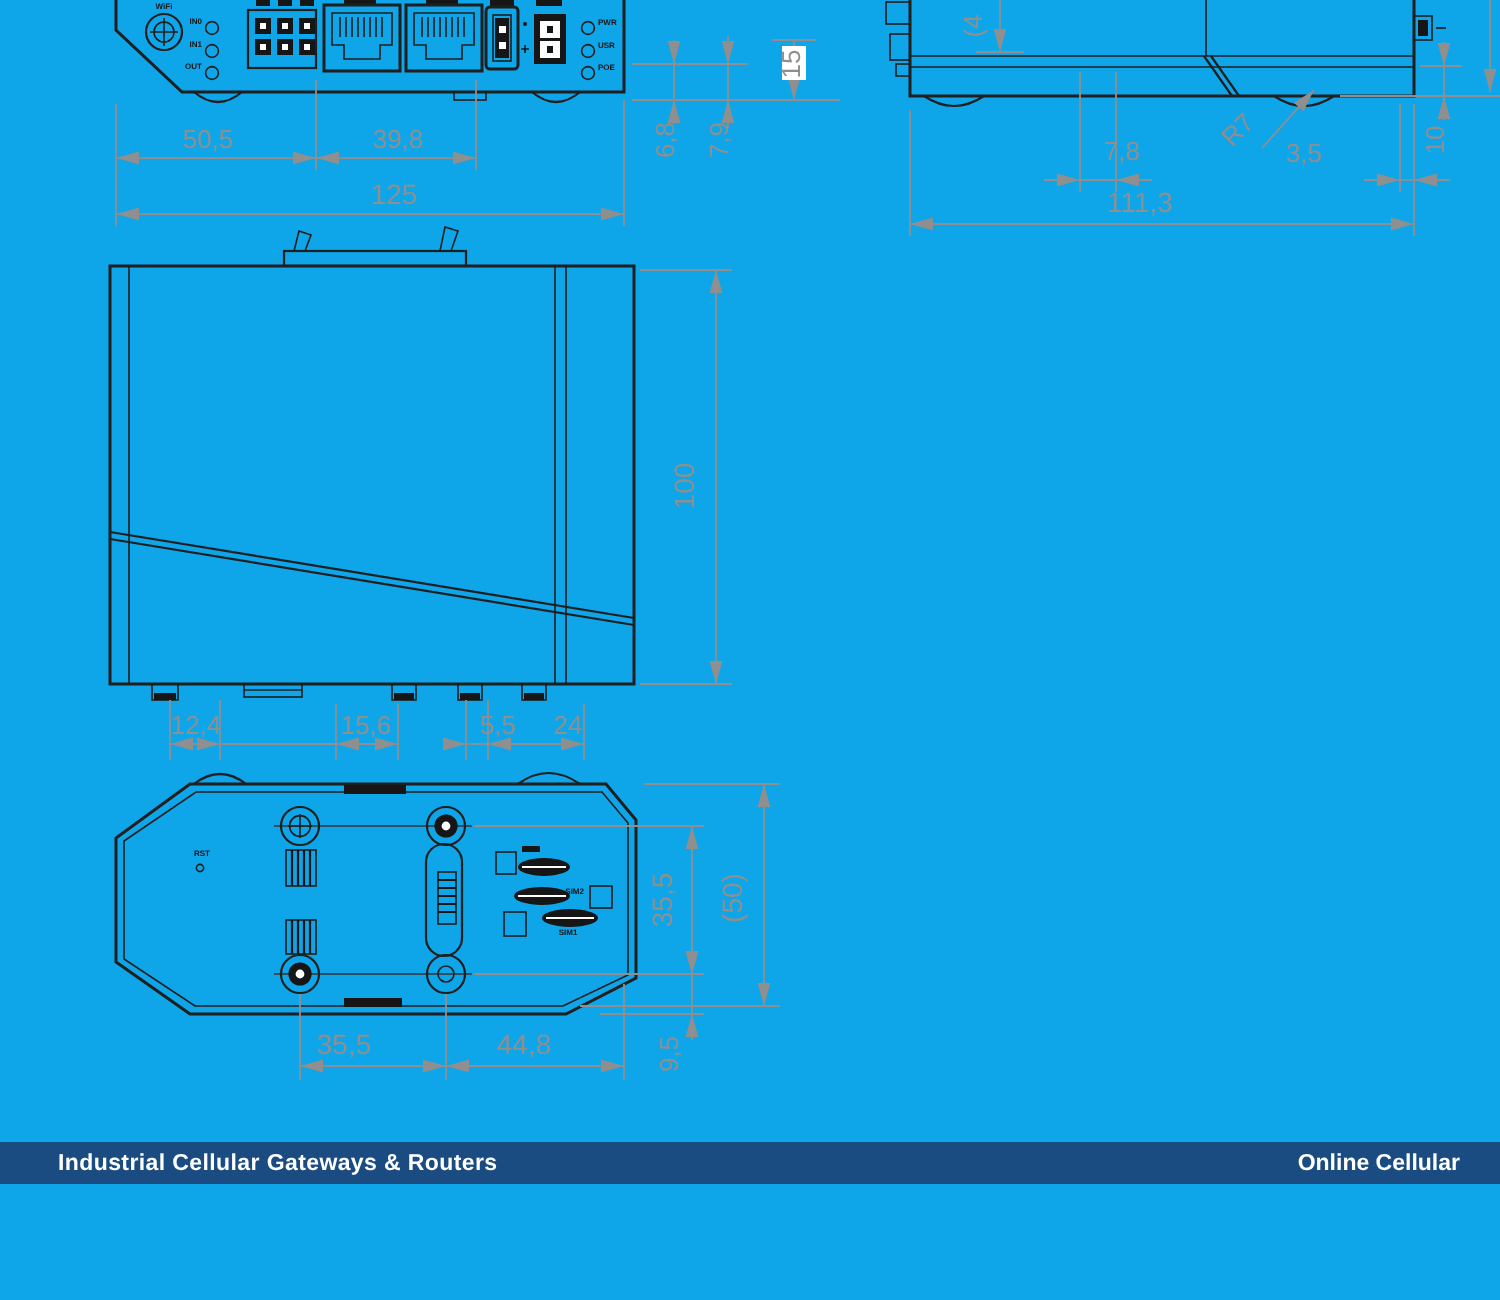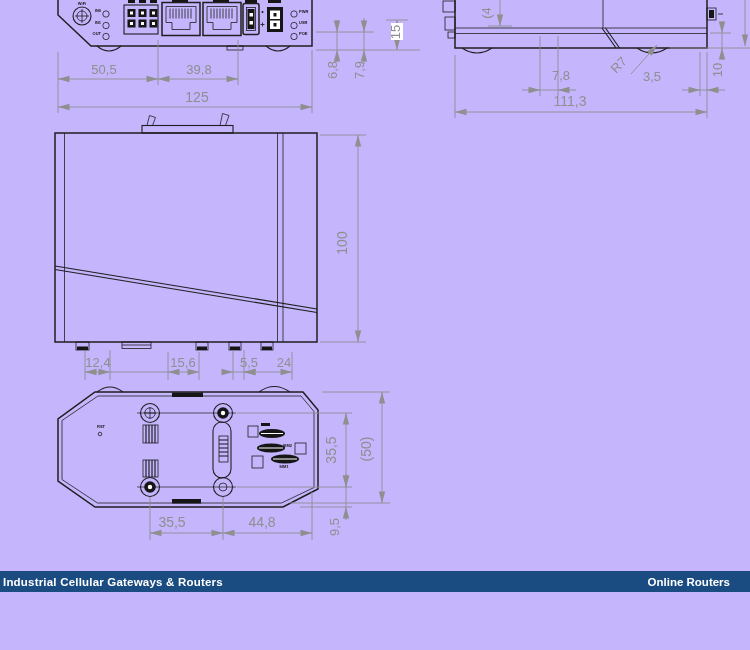--- a/index.html
+++ b/index.html
@@ -1,32 +1,32 @@
 <!DOCTYPE html>
 <html><head>
 <meta charset="utf-8">
 <style>
   html,body{margin:0;padding:0;background:#fff;}
-  .stage{position:relative;width:750px;height:650px;background:#c4b5fd;overflow:hidden;
+  .stage{position:relative;width:750px;height:650px;background:#0ea5e9;overflow:hidden;
          font-family:"Liberation Sans",sans-serif;}
   .stage svg{position:absolute;left:0;top:0;}
   
   .o{stroke:#1f1f1f;fill:none;stroke-width:1.1;stroke-linecap:butt;}
   .o14{stroke-width:1.5;}
   .thin{stroke-width:.8;}
   .blk{fill:#161616;stroke:none;}
   
   .d{stroke:#8f8f8f;stroke-width:.9;fill:none;}
   .dt{fill:#8f8f8f;font-family:"Liberation Sans",sans-serif;font-size:13px;}
   .dt14{font-size:14px;}
   .tt{fill:#161616;font-family:"Liberation Sans",sans-serif;font-size:4px;font-weight:bold;}
   
   .footer-bar{position:absolute;left:0;top:571px;width:750px;height:21px;background:#1a4c82;
               display:flex;align-items:center;justify-content:space-between;}
-  .footer-title{color:#fff;font-size:11.5px;font-weight:bold;padding-left:3px;letter-spacing:.2px;}
+  .footer-title{color:#fff;font-size:11.5px;font-weight:bold;padding-left:29px;letter-spacing:.2px;}
   .footer-right{display:flex;align-items:center;margin-right:13px;}
   .footer-dl{color:#fff;font-size:11.5px;font-weight:bold;margin-right:7px;}
   .footer-url{background:#fff;color:#3a3a3a;font-size:11px;width:191px;height:15px;
               line-height:15px;padding-left:6px;border:1px solid #e8eef5;}
 </style>
 </head>
 <body>
 
 <div class="stage">
 
@@ -304,17 +304,17 @@
       <line x1="223" y1="533" x2="312" y2="533" class="d" marker-start="url(#arr)" marker-end="url(#arr)"></line>
       <text x="172" y="527" class="dt dt14" text-anchor="middle">35,5</text>
       <text x="262" y="527" class="dt dt14" text-anchor="middle">44,8</text>
     </g>
   </g>
 </svg>
 
 <div class="footer-bar">
   <span class="footer-title">Industrial Cellular Gateways &amp; Routers</span>
   <span class="footer-right">
-    <span class="footer-dl">Online Routers</span>
+    <span class="footer-dl">Online Cellular</span>
   </span>
 </div>
 
 </div>
 
 </body></html>

